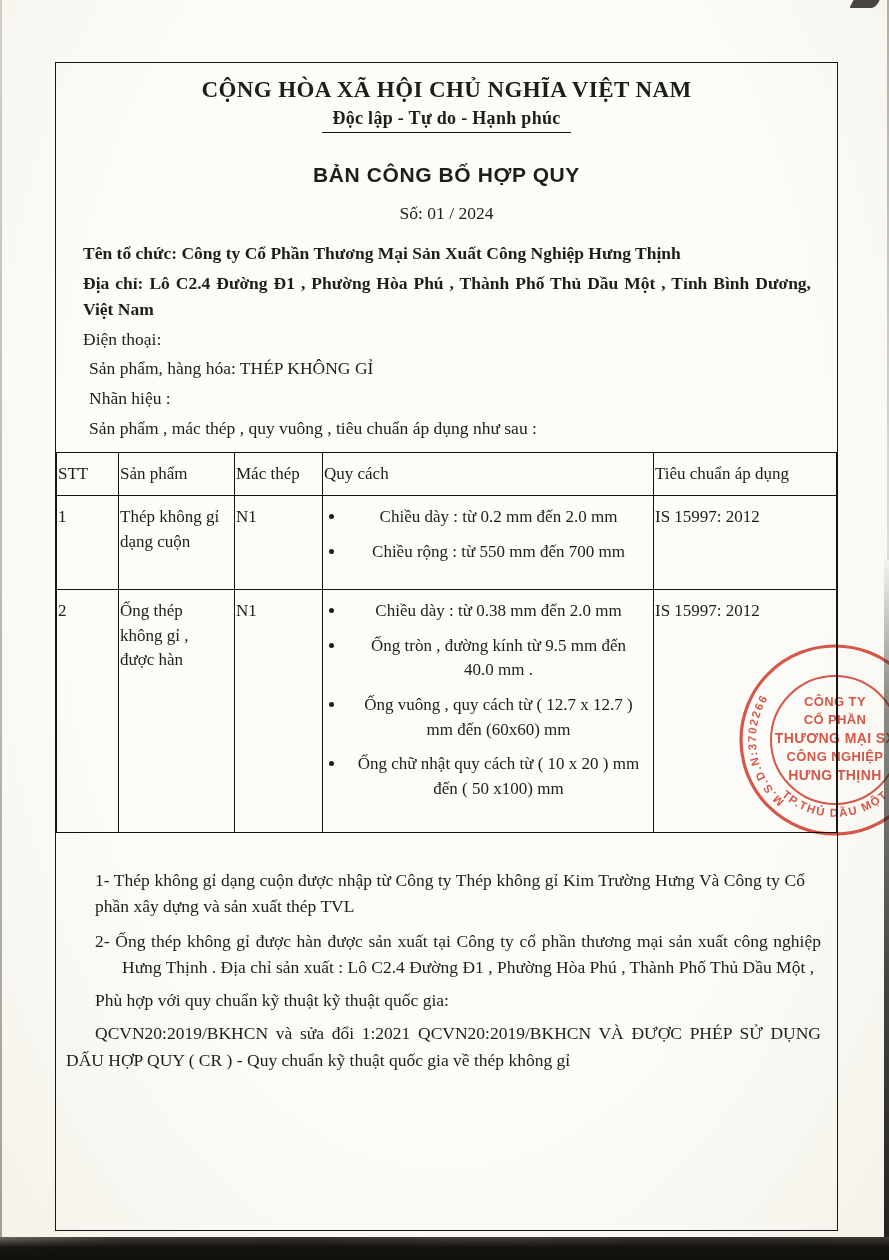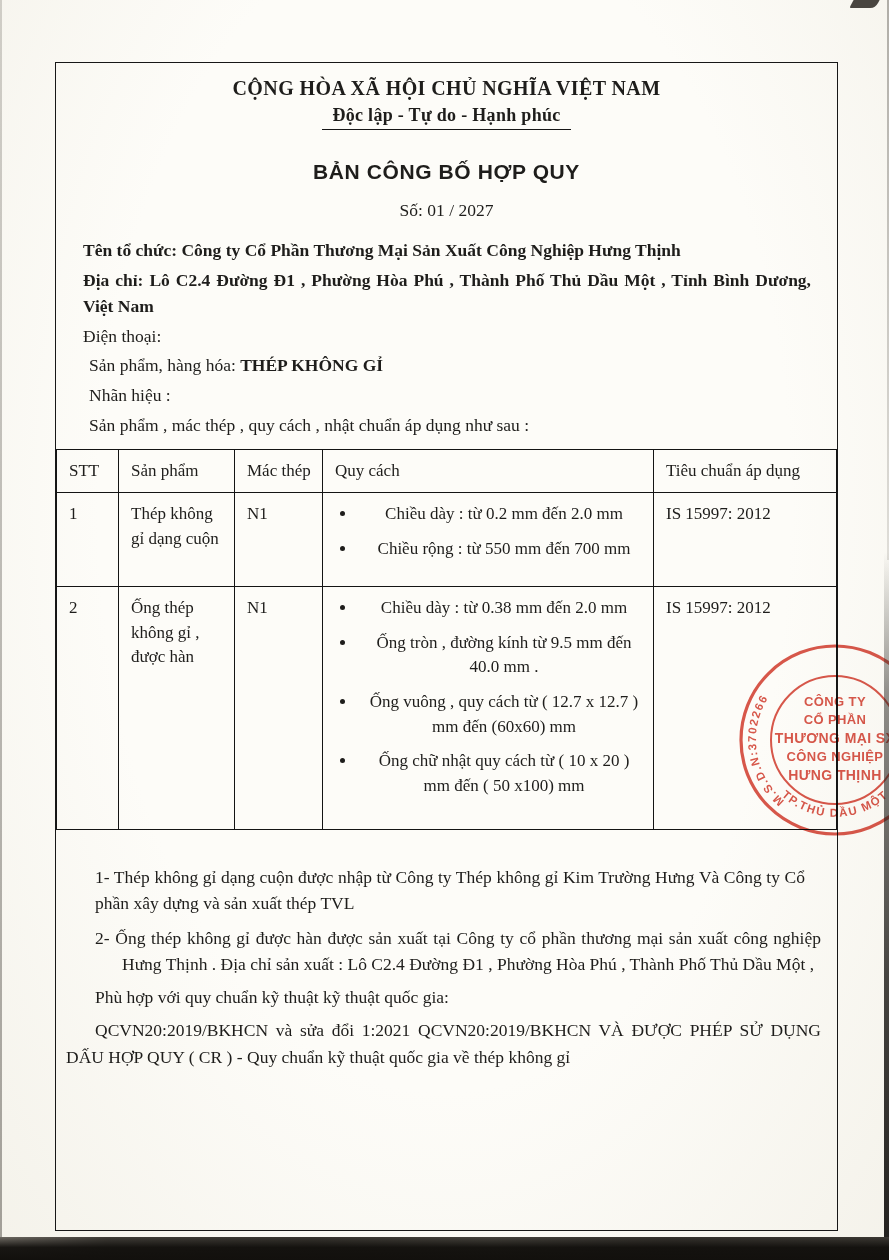--- a/index.html
+++ b/index.html
@@ -11,38 +11,38 @@
     font-family:"Liberation Serif",serif;
     color:#1e1d1b;
   }
   .frame{
     position:absolute;left:55px;top:62px;width:783px;height:1169px;
     border:1.6px solid #171717;box-sizing:border-box;
     padding-top:14px;
   }
   
   .hdr{text-align:center;}
-  .national{font-size:20px;font-weight:bold;letter-spacing:.4px;margin:0;}
+  .national{font-size:23px;font-weight:bold;letter-spacing:.4px;margin:0;}
   .motto{display:inline-block;font-size:18px;font-weight:bold;letter-spacing:.3px;
          border-bottom:1.7px solid #161616;padding:2px 10px 3px 10px;margin-top:3px;}
   .doc-title{font-family:"Liberation Sans",sans-serif;font-size:21px;font-weight:bold;
              letter-spacing:.6px;margin:30px 0 16px 0;}
   .doc-number{font-size:17.5px;margin:13px 0 0 0;}
   
   .info{margin:16px 26px 0 27px;font-size:17.5px;line-height:1.52;}
   .info p{margin:3px 0;}
   .info p.indented{margin-left:6px;}
   .justify{text-align:justify;font-weight:bold;}
-  .b{font-weight:bold;}
+  .b{font-weight:normal;}
   
   table.spec{width:100%;border-collapse:collapse;table-layout:fixed;margin-top:11px;}
   table.spec th,table.spec td{
     border:1.5px solid #141414;vertical-align:top;
     font-size:17px;font-weight:normal;text-align:left;
-    padding:9px 10px 6px 12px;line-height:1.45;
+    padding:9px 10px 6px 1px;line-height:1.45;
   }
   tr.h{height:43px;}
   tr.r1{height:94px;}
   tr.r2{height:243px;}
   td.ctr,th.ctr{text-align:center;padding-left:4px;padding-right:4px;}
   td.jst{text-align:justify;margin-left:16px;}
   ul.qc{margin:0;padding:0 0 0 22px;list-style:disc;text-align:center;}
   ul.qc li{margin:0 0 10px 0;padding-left:8px;line-height:1.45;}
   
   .notes{font-size:17.5px;line-height:1.5;margin-top:34px;}
@@ -86,30 +86,30 @@
 </head>
 <body>
 
 <div class="page">
   <div class="frame">
 
     <div class="hdr">
       <p class="national">CỘNG HÒA XÃ HỘI CHỦ NGHĨA VIỆT NAM</p>
       <span class="motto">Độc lập - Tự do - Hạnh phúc</span>
       <p class="doc-title">BẢN CÔNG BỐ HỢP QUY</p>
-      <p class="doc-number">Số: 01 / 2027</p>
+      <p class="doc-number">Số: 01 / 2024</p>
     </div>
 
     <div class="info">
       <p class="justify">Tên tổ chức: Công ty Cổ Phần Thương Mại Sản Xuất Công Nghiệp Hưng Thịnh</p>
       <p class="justify">Địa chỉ: Lô C2.4 Đường Đ1 , Phường Hòa Phú , Thành Phố Thủ Dầu Một , Tỉnh Bình Dương, Việt Nam</p>
       <p>Điện thoại:</p>
       <p class="indented"><span>Sản phẩm, hàng hóa: </span><span class="b">THÉP KHÔNG GỈ</span></p>
       <p class="indented">Nhãn hiệu :</p>
-      <p class="indented">Sản phẩm , mác thép , quy cách , nhật chuẩn áp dụng như sau :</p>
+      <p class="indented">Sản phẩm , mác thép , quy vuông , tiêu chuẩn áp dụng như sau :</p>
     </div>
 
     <table class="spec">
       <colgroup>
         <col style="width:62px">
           <col style="width:116px">
           <col style="width:88px">
           <col style="width:331px">
           <col style="width:183px">
       </colgroup>

